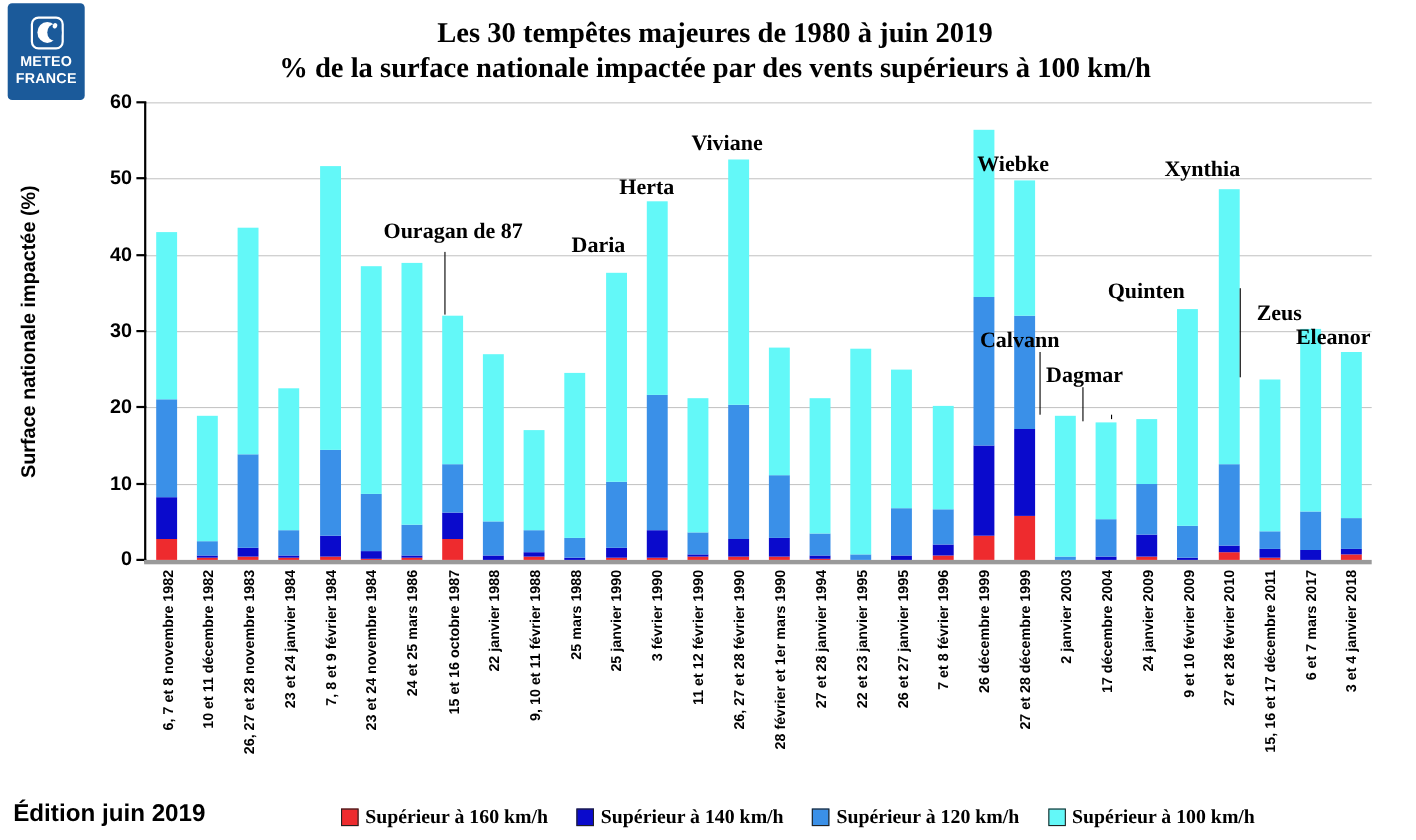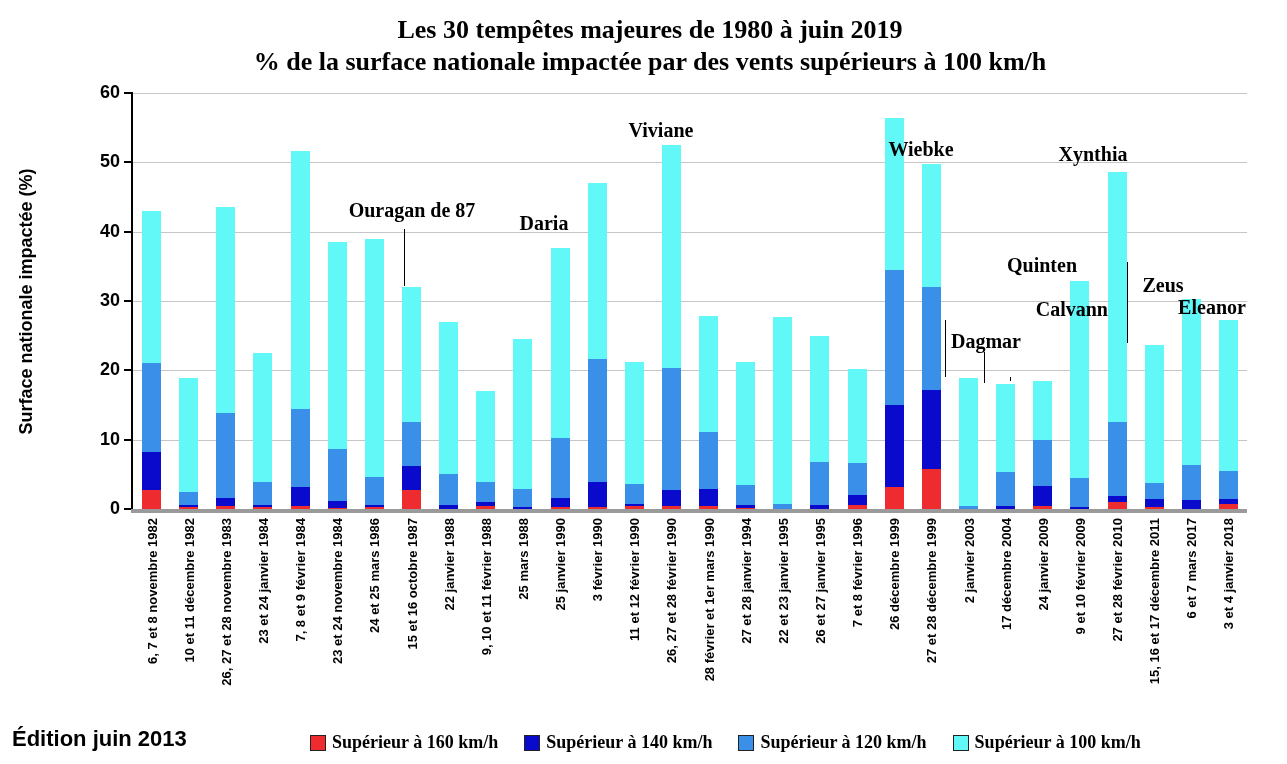--- a/index.html
+++ b/index.html
@@ -38,31 +38,41 @@
          transform:rotate(-90deg) translateX(-100%);transform-origin:0 0;}
   .storm{position:absolute;width:300px;text-align:center;white-space:nowrap;
          font-family:"Liberation Serif",serif;font-weight:bold;font-size:20px;}
   .pline{position:absolute;width:1px;background:#000;}
 </style>
 </head>
 <body>
 
 <div class="stage">
 
+  <div class="abs logo">
+    <div class="logo-badge">
+      <div class="logo-moon">
+        <div class="logo-moon-cut"></div>
+        <div class="logo-moon-dot"></div>
+      </div>
+    </div>
+    <div class="logo-txt" style="top:46px;">METEO</div>
+    <div class="logo-txt" style="top:61px;">FRANCE</div>
+  </div>
 
   <div class="abs title">
     <div>Les 30 tempêtes majeures de 1980 à juin 2019</div>
     <div>% de la surface nationale impactée par des vents supérieurs à 100 km/h</div>
   </div>
 
   <div class="abs ylabel">Surface nationale impactée (%)</div>
 
   <div id="plot"></div>
 
-  <div class="abs edition">Édition juin 2013</div>
+  <div class="abs edition">Édition juin 2019</div>
 
   <div class="abs legend" id="legend">
       <div class="legend-item">
         <div class="legend-swatch" style="background: rgb(238, 43, 46);"></div>
         <div class="legend-label">Supérieur à 160 km/h</div>
       </div>
       <div class="legend-item">
         <div class="legend-swatch" style="background: rgb(10, 10, 204);"></div>
         <div class="legend-label">Supérieur à 140 km/h</div>
       </div>
@@ -234,23 +244,24 @@
     <div class="barseg" style="left: 1181.8px; width: 19px; top: 298.92px; height: 165.707px; background: rgb(99, 248, 248);"></div>
     <div class="xdate" style="left: 1184.3px; top: 518px;">6 et 7 mars 2017</div>
     <div class="barseg" style="left: 1218.93px; width: 19px; top: 504.147px; height: 4.85333px; background: rgb(238, 43, 46);"></div>
     <div class="barseg" style="left: 1218.93px; width: 19px; top: 499.293px; height: 4.85333px; background: rgb(10, 10, 204);"></div>
     <div class="barseg" style="left: 1218.93px; width: 19px; top: 470.867px; height: 28.4267px; background: rgb(58, 144, 232);"></div>
     <div class="barseg" style="left: 1218.93px; width: 19px; top: 320.413px; height: 150.453px; background: rgb(99, 248, 248);"></div>
     <div class="xdate" style="left: 1221.43px; top: 518px;">3 et 4 janvier 2018</div>
     <div class="storm" style="left: 262px; top: 199px;">Ouragan de 87</div>
     <div class="pline" style="left: 404px; top: 229px; height: 57px;"></div>
     <div class="storm" style="left: 394px; top: 212px;">Daria</div>
+    <div class="storm" style="left: 438px; top: 159px;">Herta</div>
     <div class="storm" style="left: 511px; top: 119px;">Viviane</div>
     <div class="storm" style="left: 771px; top: 138px;">Wiebke</div>
-    <div class="storm" style="left: 808px; top: 298px; text-align: right;">Calvann</div>
+    <div class="storm" style="left: 777px; top: 298px;">Calvann</div>
     <div class="pline" style="left: 945px; top: 320px; height: 57px;"></div>
     <div class="storm" style="left: 836px; top: 330px;">Dagmar</div>
     <div class="pline" style="left: 984px; top: 352px; height: 31px;"></div>
     <div class="pline" style="left: 1010px; top: 377px; height: 4px;"></div>
     <div class="storm" style="left: 892px; top: 254px;">Quinten</div>
     <div class="storm" style="left: 943px; top: 143px;">Xynthia</div>
     <div class="pline" style="left: 1127px; top: 262px; height: 81px;"></div>
     <div class="storm" style="left: 1013px; top: 274px;">Zeus</div>
     <div class="storm" style="left: 1062px; top: 296px;">Eleanor</div>
   </div>

